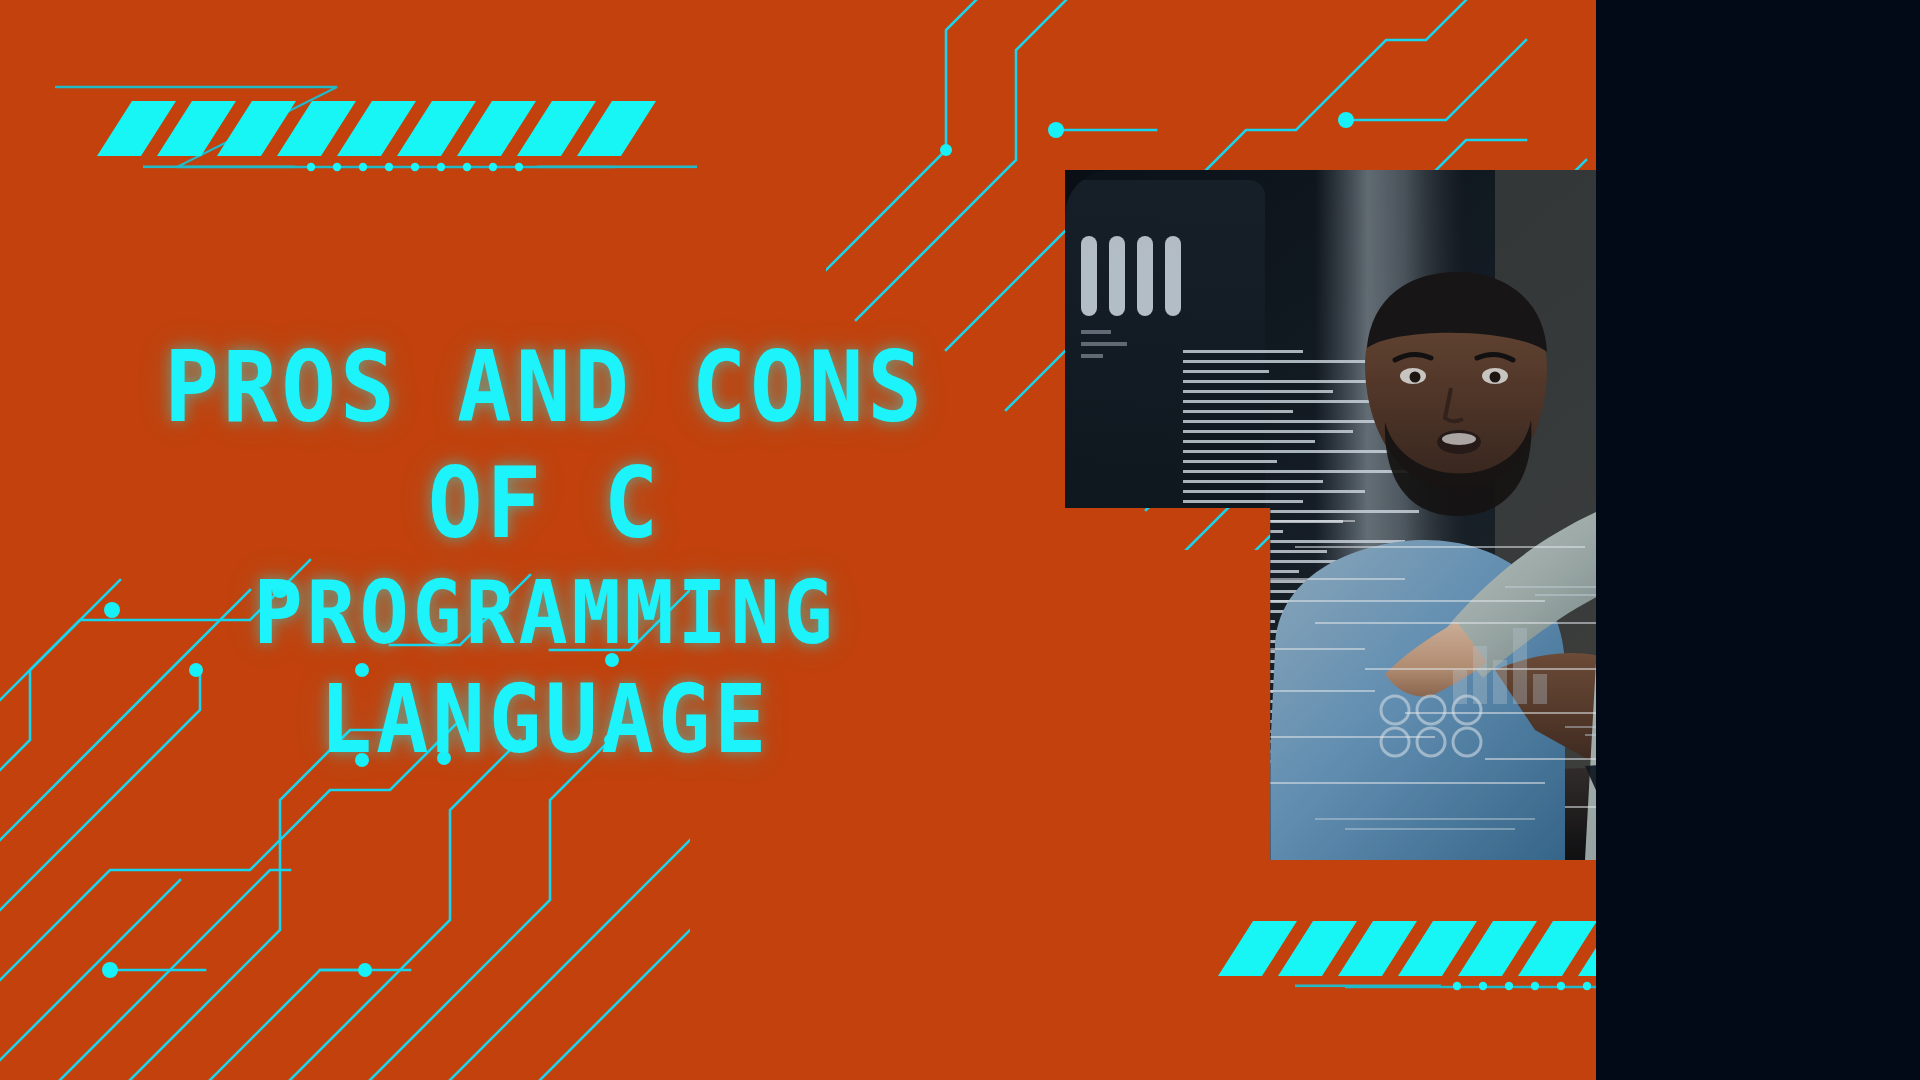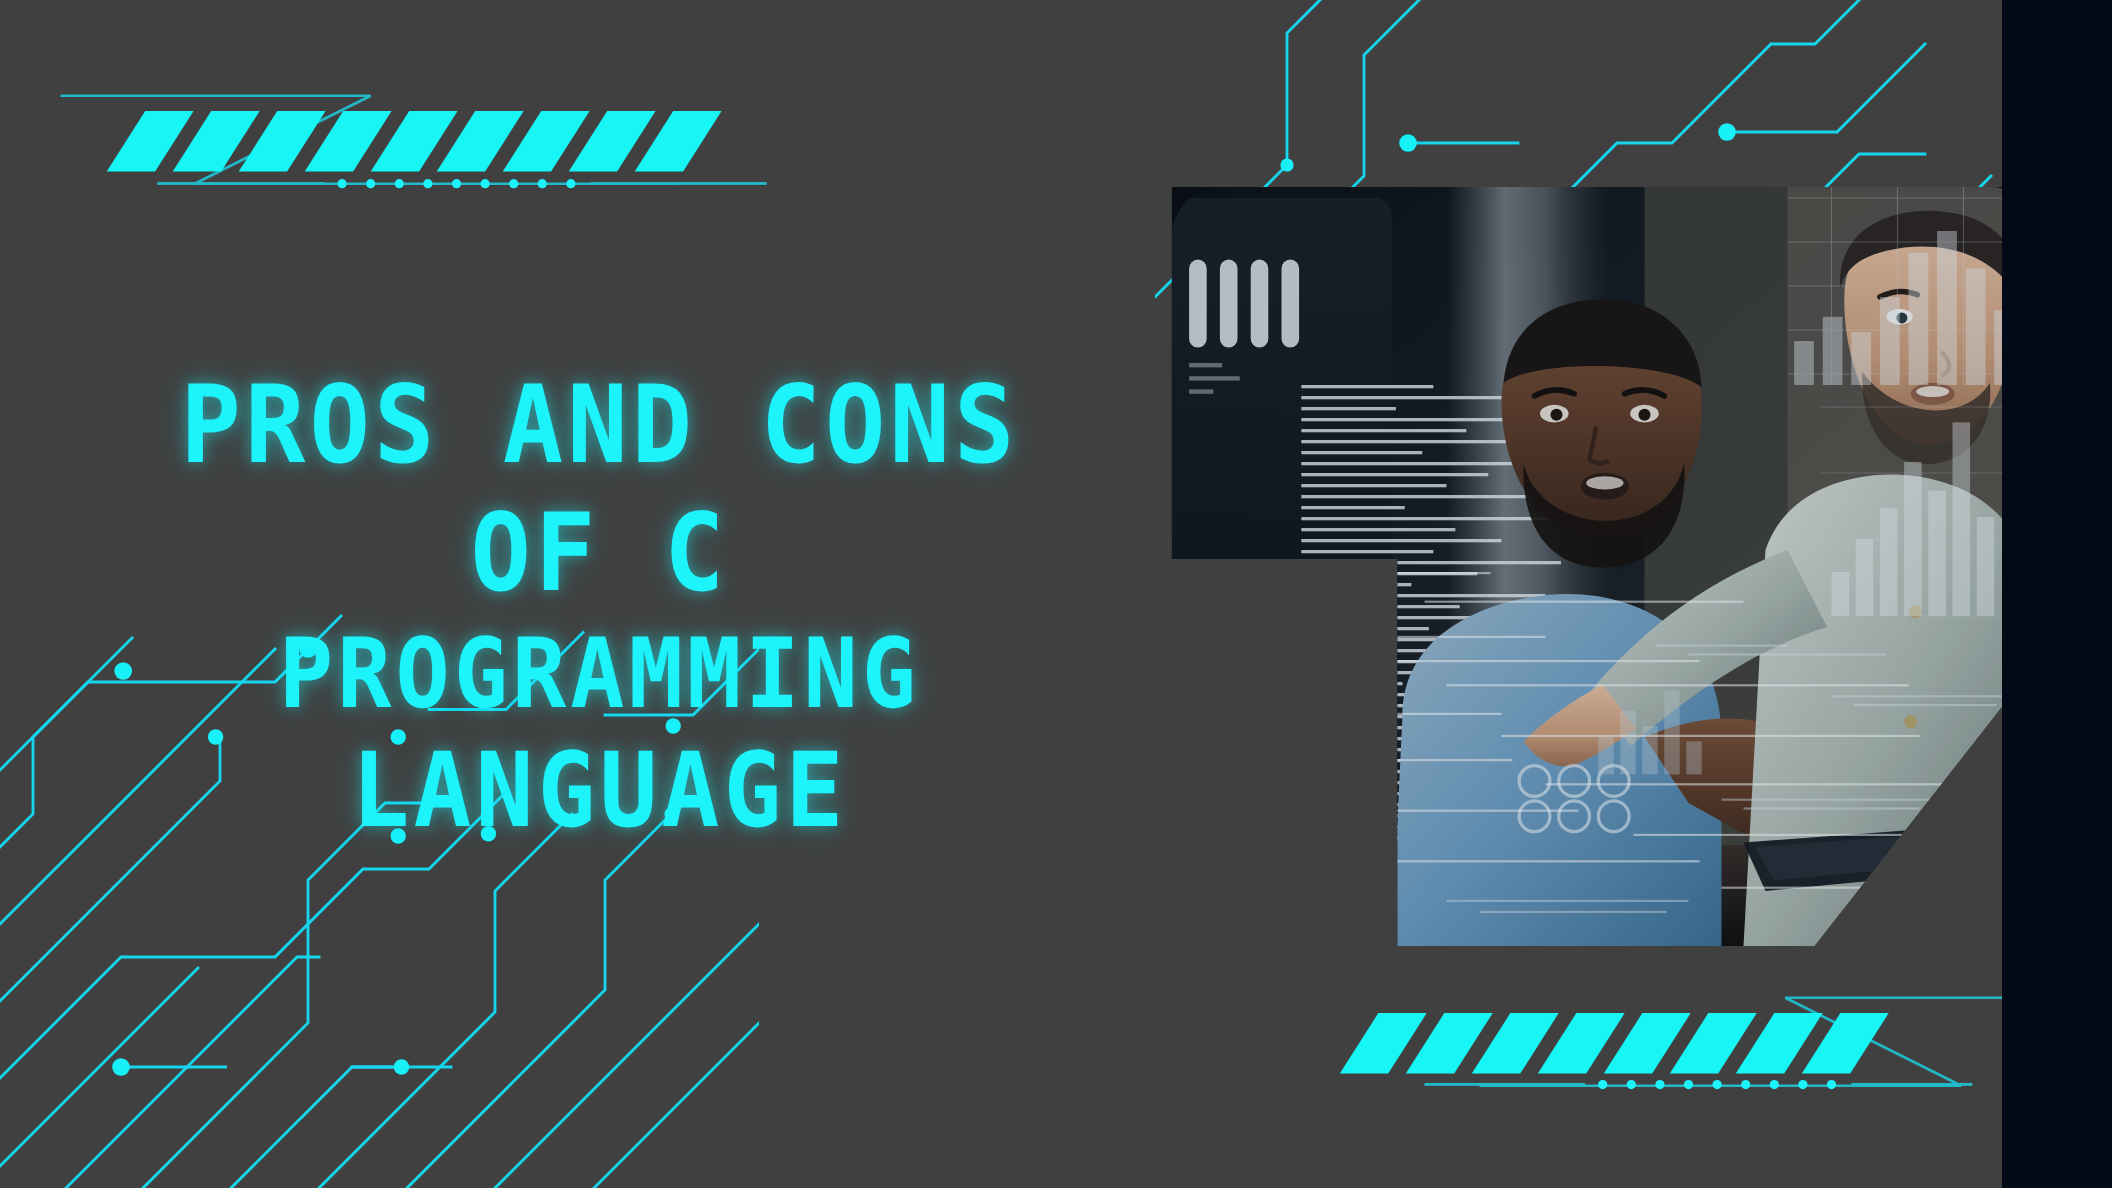--- a/index.html
+++ b/index.html
@@ -3,23 +3,23 @@
 <meta charset="utf-8">
 <title>Pros and Cons of C Programming Language</title>
 <style>
   html, body {
     margin: 0;
     padding: 0;
     background: #020a18;
   }
   #stage {
     position: relative;
-    width: 1820px;
+    width: 1596px;
     height: 1080px;
-    background: #404040;
+    background: #c2410c;
     overflow: hidden;
     font-family: "Liberation Sans", sans-serif;
   }
 
   
   .circuit-layer {
     position: absolute;
     pointer-events: none;
   }
   .circuit-tr { top: -10px; right: -10px; width: 780px; height: 560px; }

